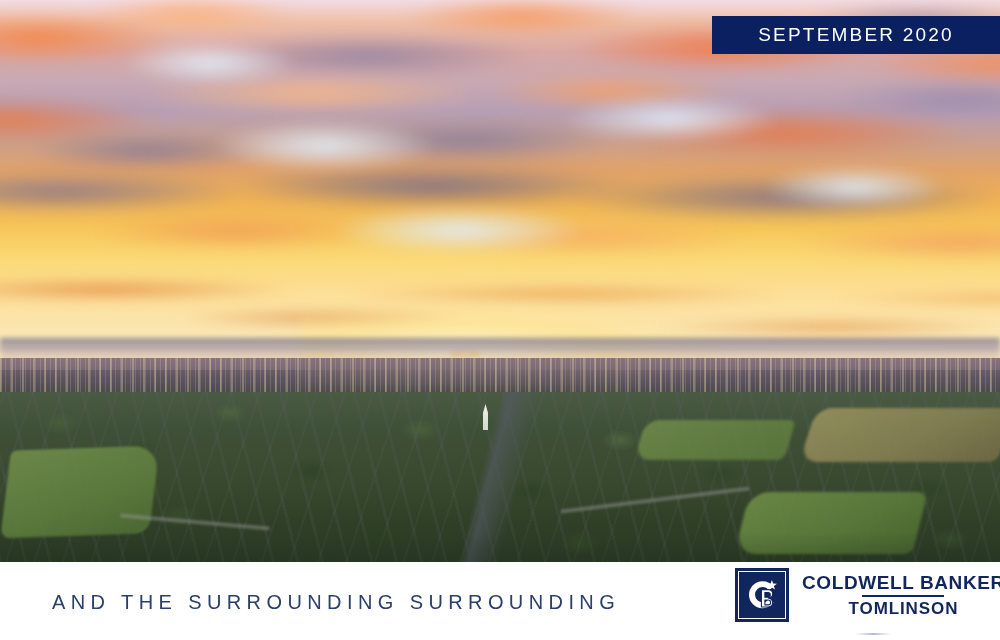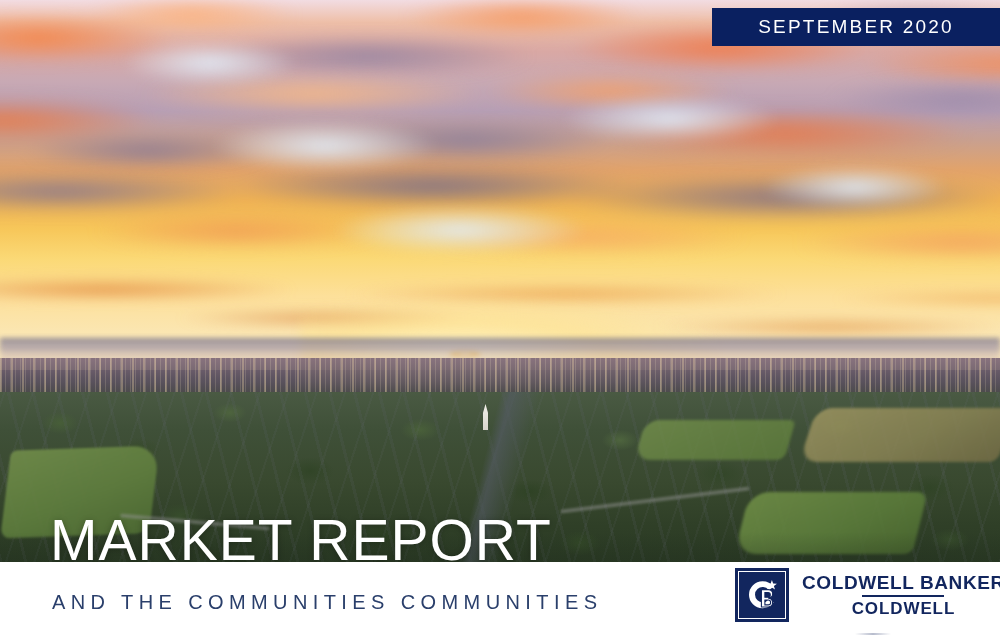--- a/index.html
+++ b/index.html
@@ -219,21 +219,21 @@
   }
 
   
   .photo-fade {
     position:absolute; left:0; bottom:0; width:1000px; height:30px;
     background:linear-gradient(to bottom, rgba(32,44,28,0) 0%, rgba(28,40,26,.25) 100%);
   }
 
   
   .date-banner {
-    position:absolute; right:0; top:8px;
+    position:absolute; right:0; top:16px;
     width:288px; height:38px;
     background:#0a2060;
     display:flex; align-items:center; justify-content:center;
   }
   .date-banner .date-text {
     color:#ffffff;
     font-size:19px;
     letter-spacing:2.2px;
     font-weight:400;
   }
@@ -364,25 +364,24 @@
     <div class="road" style="left:560px; top:498px; width:190px; height:4px; transform:rotate(-7deg); border-radius:3px;"></div>
     <div class="road" style="left:120px; top:520px; width:150px; height:4px; transform:rotate(5deg); border-radius:3px;"></div>
 
     <div class="photo-fade"></div>
   </div>
 
   <div class="date-banner">
     <span class="date-text">SEPTEMBER 2020</span>
   </div>
 
-  <div class="title-main">MARKET REPORT</div>
 
   <div class="white-band"></div>
 
-  <div class="title-sub2">AND THE COMMUNITIES COMMUNITIES</div>
+  <div class="title-sub2">AND THE SURROUNDING SURROUNDING</div>
 
   <div class="logo">
     <div class="logo-mark">
       <div class="logo-mark-inner">
         <svg width="40" height="40" viewBox="0 0 40 40" aria-hidden="true">
 
           <path d="M20.5 6.2 A13.3 13.3 0 1 0 20.5 33.2 A13.3 13.3 0 0 0 31.6 27.3
                    L26.6 24.4 A7.6 7.6 0 1 1 26.6 15.0 L31.6 12.1
                    A13.3 13.3 0 0 0 20.5 6.2 Z" fill="#ffffff"></path>
 
@@ -391,19 +390,19 @@
                    M22.9 25.0 v4.9 h3.3 a2.45 2.45 0 0 0 0 -4.9 Z" fill="#ffffff" stroke="#12265e" stroke-width="1.1"></path>
 
           <path d="M29.9 5.0 l1.25 3.55 3.75 0.1 -2.98 2.28 1.06 3.6 -3.08 -2.12 -3.08 2.12
                    1.06 -3.6 -2.98 -2.28 3.75 -0.1 Z" fill="#ffffff"></path>
         </svg>
       </div>
     </div>
     <div class="logo-text">
       <span class="logo-brand">COLDWELL BANKER</span>
       <span class="logo-rule"></span>
-      <span class="logo-sub">COLDWELL</span>
+      <span class="logo-sub">TOMLINSON</span>
     </div>
   </div>
 
   <div class="bottom-artifact"></div>
 
 </div>
 
 </body></html>

